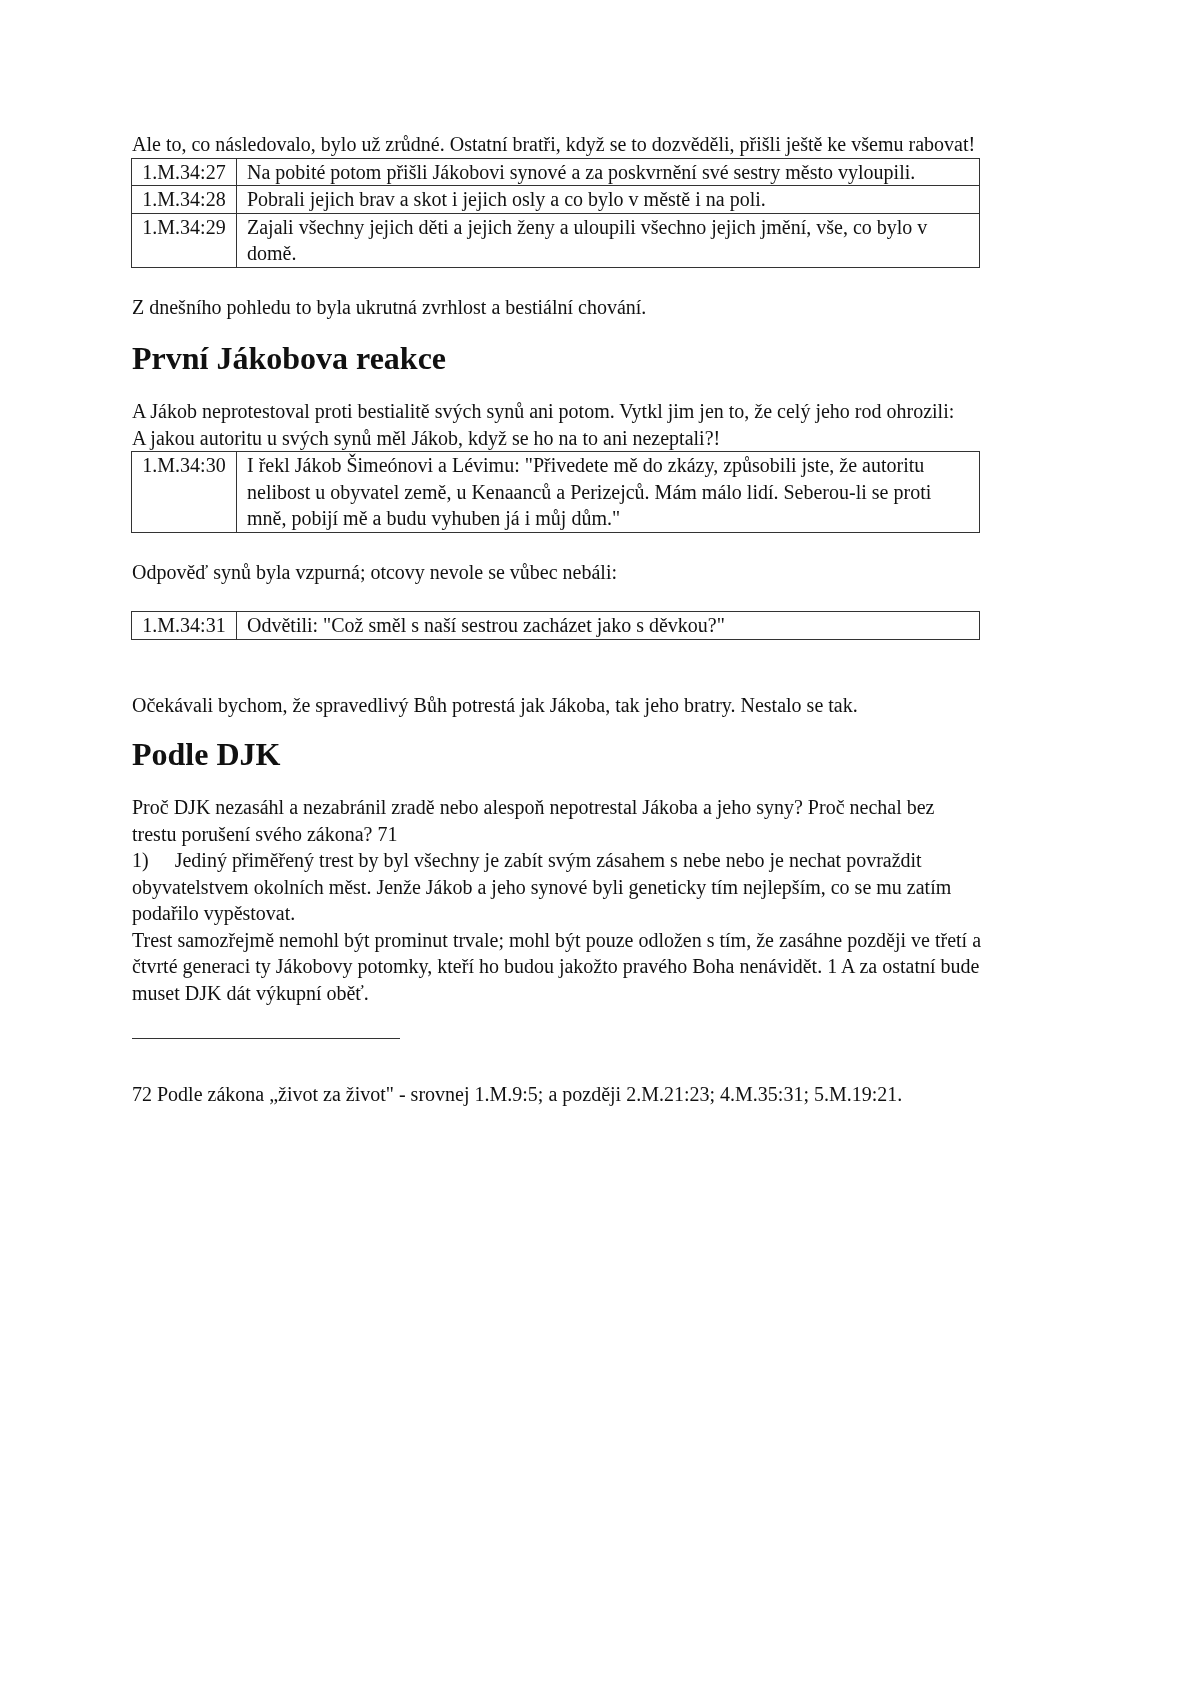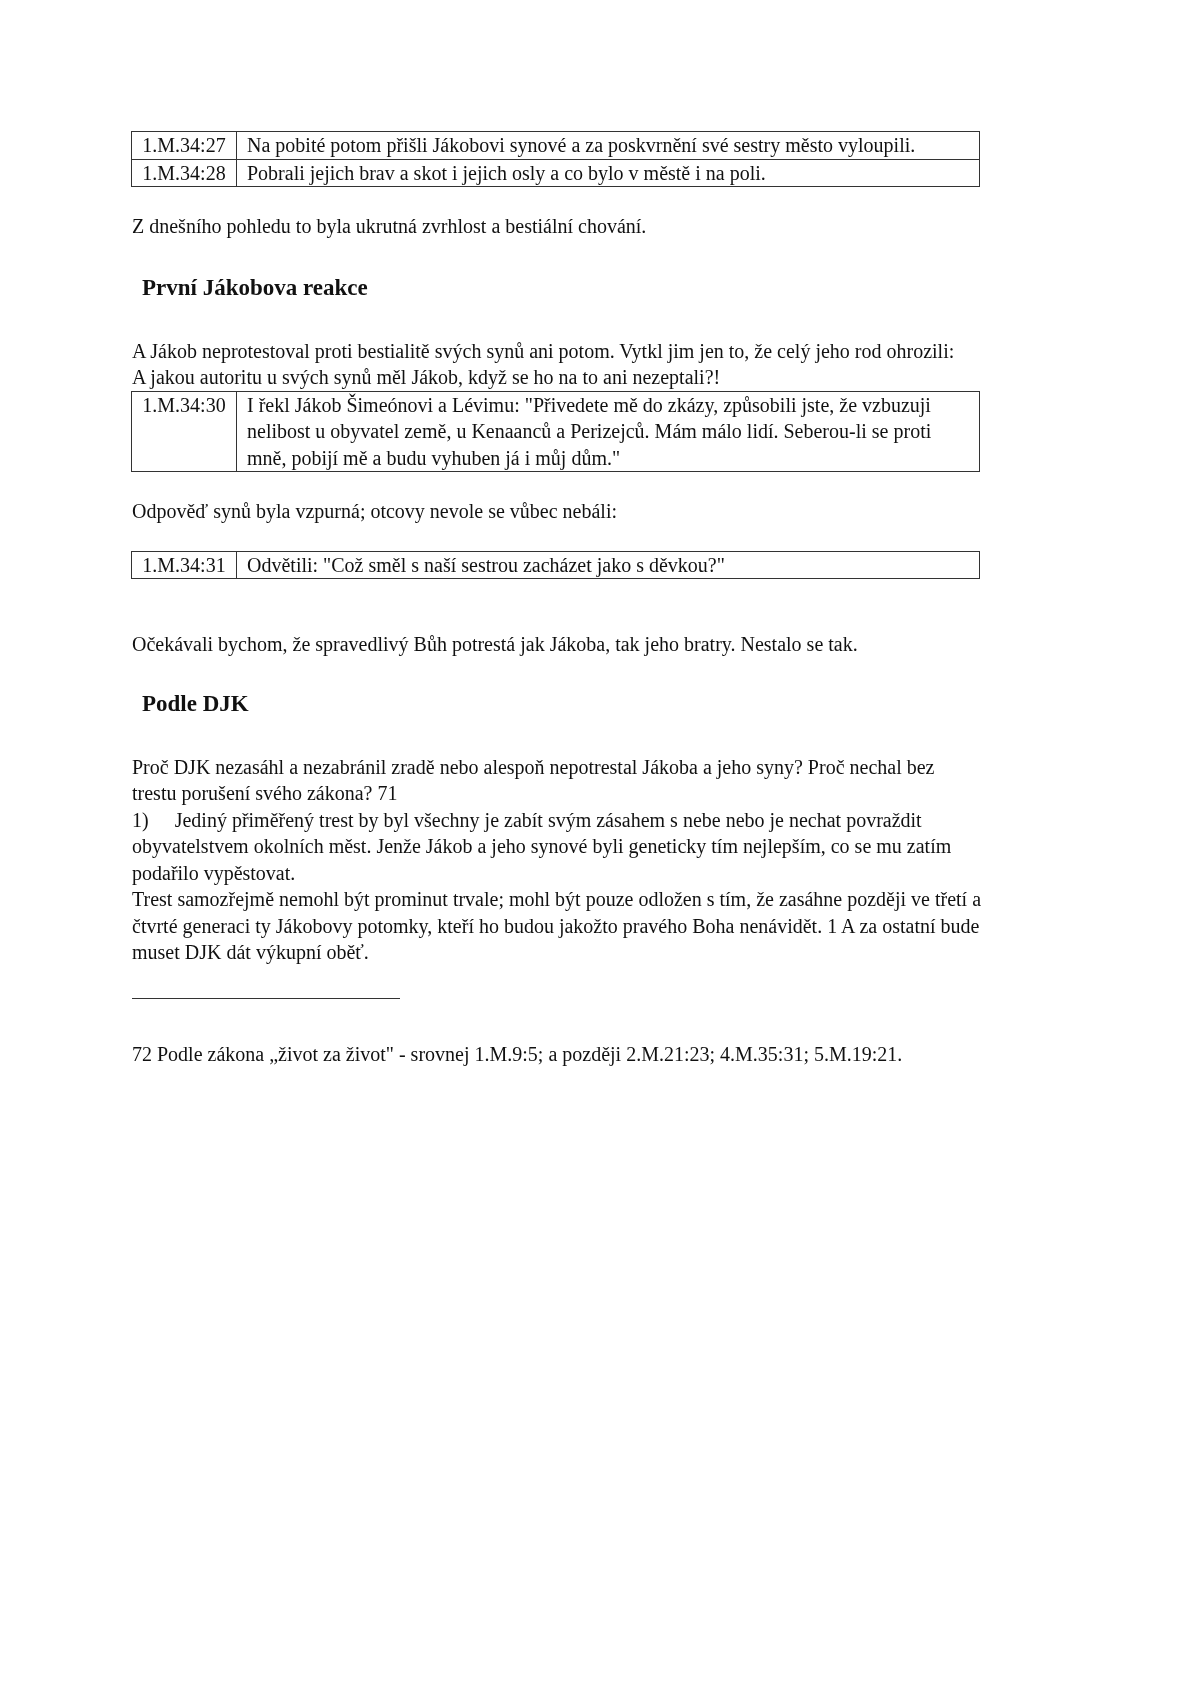--- a/index.html
+++ b/index.html
@@ -6,68 +6,73 @@
   body {
     width: 1190px; height: 1683px; position: relative; overflow: hidden;
     font-family: "Liberation Serif", serif; color: #111111;
     font-size: 20px; line-height: 26.5px;
   }
   .page { position: absolute; left: 132px; top: 131px; width: 850px; }
   p { margin: 0; }
   .gap-sm { height: 26px; }
   h2 {
     font-family: "Liberation Serif", serif; font-weight: bold;
-    font-size: 23px; line-height: 28px; margin: 10px;
+    font-size: 32px; line-height: 28px; margin: 0;
   }
   table.verse {
     border-collapse: collapse; width: 849px; margin-left: -1px;
   }
   table.verse td {
     border: 1.2px solid #333333; vertical-align: top;
     padding: 0 6px 0 10px; line-height: 26.5px;
   }
   table.verse td.ref { width: 96px; text-align: center; padding: 0 4px; }
   .fn-rule { width: 268px; height: 0; border-top: 1.5px solid #333; }
   .fn p { font-size: 20px; line-height: 26.5px; }
   .ind { display: inline-block; width: 26px; }
 </style>
 </head>
 <body>
 
 <div class="page">
 
+  <p>Ale to, co následovalo, bylo už zrůdné. Ostatní bratři, když se to dozvěděli, přišli ještě ke všemu rabovat!</p>
 
   <table class="verse">
     <tbody>
         <tr>
       <td class="ref">1.M.34:27</td>
       <td>Na pobité potom přišli Jákobovi synové a za poskvrnění své sestry město vyloupili.</td>
     </tr>
     <tr>
       <td class="ref">1.M.34:28</td>
       <td>Pobrali jejich brav a skot i jejich osly a co bylo v městě i na poli.</td>
+    </tr>
+    <tr>
+      <td class="ref">1.M.34:29</td>
+      <td>Zajali všechny jejich děti a jejich ženy a uloupili všechno jejich jmění, vše, co bylo v domě.</td>
     </tr>
   </tbody>
     </table>
 
   <div class="gap-sm"></div>
   <p>Z dnešního pohledu to byla ukrutná zvrhlost a bestiální chování.</p>
 
   <div style="height:24px"></div>
   <h2>První Jákobova reakce</h2>
   <div style="height:26px"></div>
 
   <p>A Jákob neprotestoval proti bestialitě svých synů ani potom. Vytkl jim jen to, že celý jeho rod ohrozili:</p>
   <p>A jakou autoritu u svých synů měl Jákob, když se ho na to ani nezeptali?!</p>
 
   <table class="verse">
     <tbody>
         <tr>
       <td class="ref">1.M.34:30</td>
-      <td>I řekl Jákob Šimeónovi a Lévimu: "Přivedete mě do zkázy, způsobili jste, že vzbuzuji nelibost u obyvatel země, u Kenaanců a Perizejců. Mám málo lidí. Seberou-li se proti mně, pobijí mě a budu vyhuben já i můj dům."</td>
+      <td>I řekl Jákob Šimeónovi a Lévimu: "Přivedete mě do zkázy, způsobili jste, že autoritu nelibost u obyvatel země, u Kenaanců a Perizejců. Mám málo lidí. Seberou-li se proti mně, pobijí mě a budu vyhuben já i můj dům."</td>
     </tr>
   </tbody>
     </table>
 
   <div class="gap-sm"></div>
   <p>Odpověď synů byla vzpurná; otcovy nevole se vůbec nebáli:</p>
   <div class="gap-sm"></div>
 
   <table class="verse">
     <tbody>

